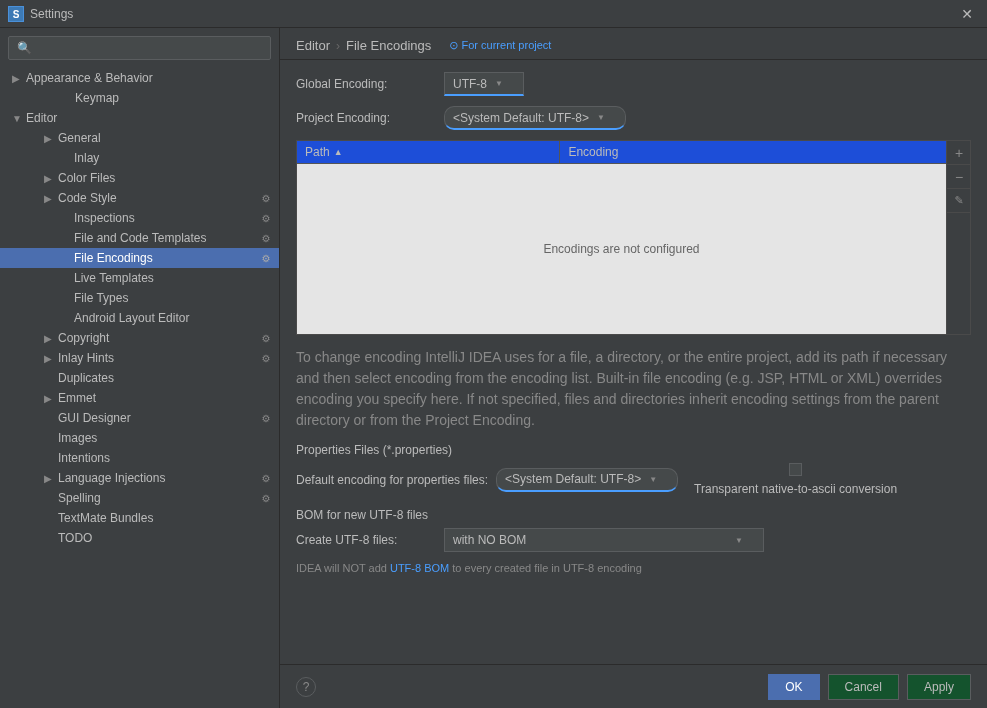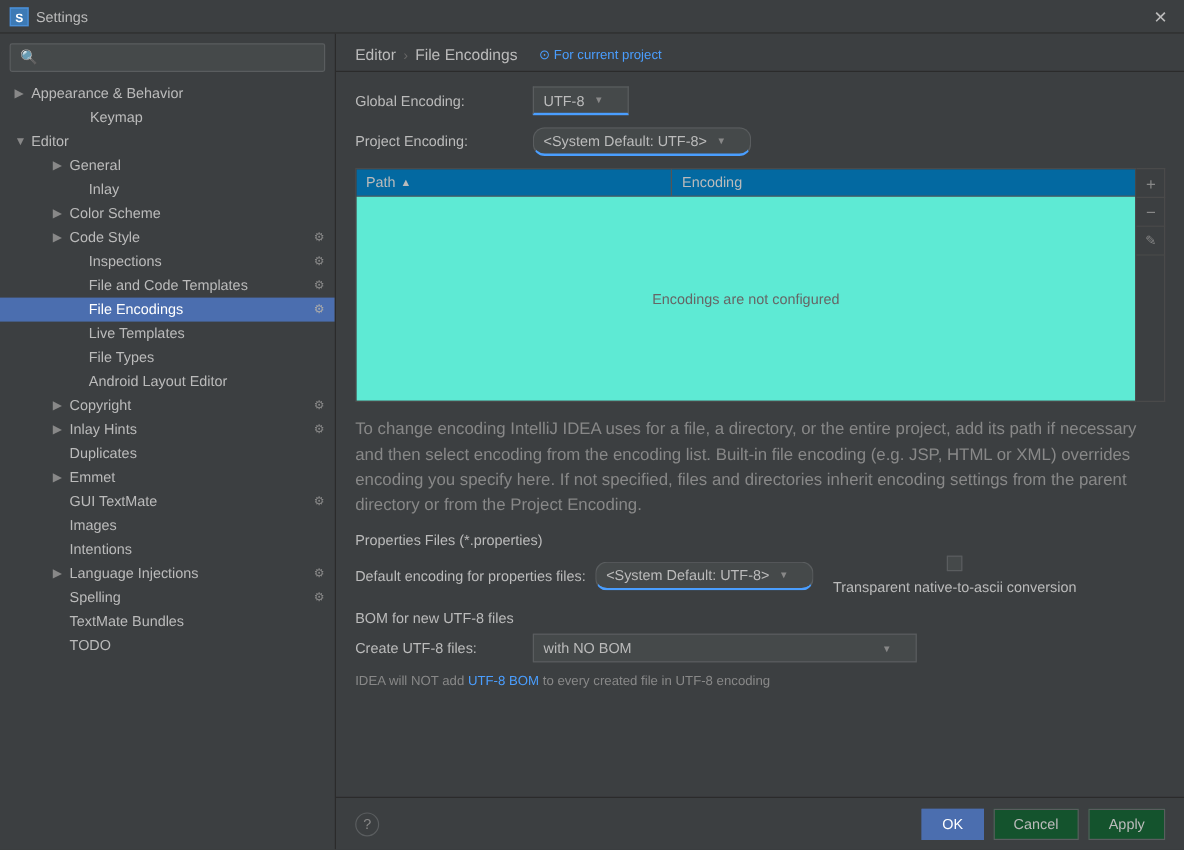--- a/index.html
+++ b/index.html
@@ -54,24 +54,24 @@
     .panel-body::-webkit-scrollbar-thumb { background: #555; }
 
     .form-row { display: flex; align-items: center; margin-bottom: 10px; gap: 8px; }
     .form-label { color: #bbbbbb; font-size: 12px; min-width: 140px; }
 
     .dropdown { background: #45494a; border: 1px solid #5a5d5f; color: #bbbbbb; padding: 2px 20px 2px 8px; font-size: 12px; cursor: pointer; display: inline-flex; align-items: center; gap: 4px; position: relative; min-width: 80px; height: 24px; }
     .dropdown-arrow { margin-left: 4px; font-size: 8px; color: #888; }
     .dropdown-underline { border-bottom: 2px solid #4a9eff; }
 
     .dropdown-wide { min-width: 180px; border-radius: 10px; }
-    .table-header { display: flex; background: #0369a1; border-bottom: 1px solid #555; }
+    .table-header { display: flex; background: #1d4ed8; border-bottom: 1px solid #555; }
     .table-header-cell { padding: 4px 8px; font-size: 12px; color: #bbbbbb; flex: 1; display: flex; align-items: center; gap: 4px; }
     .table-header-cell:first-child { border-right: 1px solid #555; }
-    .table-body { min-height: 180px; display: flex; align-items: center; justify-content: center; background: #5eead4; color: #666; font-size: 12px; }
+    .table-body { min-height: 180px; display: flex; align-items: center; justify-content: center; background: #e5e5e5; color: #666; font-size: 12px; }
     .table-btn { width: 24px; height: 24px; background: none; border: none; color: #888; cursor: pointer; display: flex; align-items: center; justify-content: center; font-size: 14px; border-bottom: 1px solid #4a4a4a; }
 
     .info-text { font-size: 14px; color: #888; line-height: 1.5; margin: 12px 0; }
 
     .section-title { color: #bbbbbb; font-size: 12px; font-weight: normal; margin: 12px 0 6px 0; }
 
     .checkbox-row { display: flex; align-items: center; gap: 6px; }
     .checkbox { width: 13px; height: 13px; background: #45494a; border: 1px solid #5a5d5f; display: inline-flex; align-items: center; justify-content: center; cursor: pointer; flex-shrink: 0; }
 
     .note-text { color: #888; font-size: 11px; margin-top: 4px; margin-left: 0; }
@@ -130,21 +130,21 @@
           <span class="item-label">General</span>
         </div>
 
         <div class="tree-item indent-4">
           <span class="arrow empty"></span>
           <span class="item-label">Inlay</span>
         </div>
 
         <div class="tree-item indent-3">
           <span class="arrow closed"></span>
-          <span class="item-label">Color Scheme</span>
+          <span class="item-label">Color Files</span>
         </div>
 
         <div class="tree-item indent-3">
           <span class="arrow closed"></span>
           <span class="item-label">Code Style</span>
           <span class="item-badge">⚙</span>
         </div>
 
         <div class="tree-item indent-4">
           <span class="arrow empty"></span>
@@ -196,21 +196,21 @@
           <span class="item-label">Duplicates</span>
         </div>
 
         <div class="tree-item indent-3">
           <span class="arrow closed"></span>
           <span class="item-label">Emmet</span>
         </div>
 
         <div class="tree-item indent-3">
           <span class="arrow empty"></span>
-          <span class="item-label">GUI TextMate</span>
+          <span class="item-label">GUI Designer</span>
           <span class="item-badge">⚙</span>
         </div>
 
         <div class="tree-item indent-3">
           <span class="arrow empty"></span>
           <span class="item-label">Images</span>
         </div>
 
         <div class="tree-item indent-3">
           <span class="arrow empty"></span>

